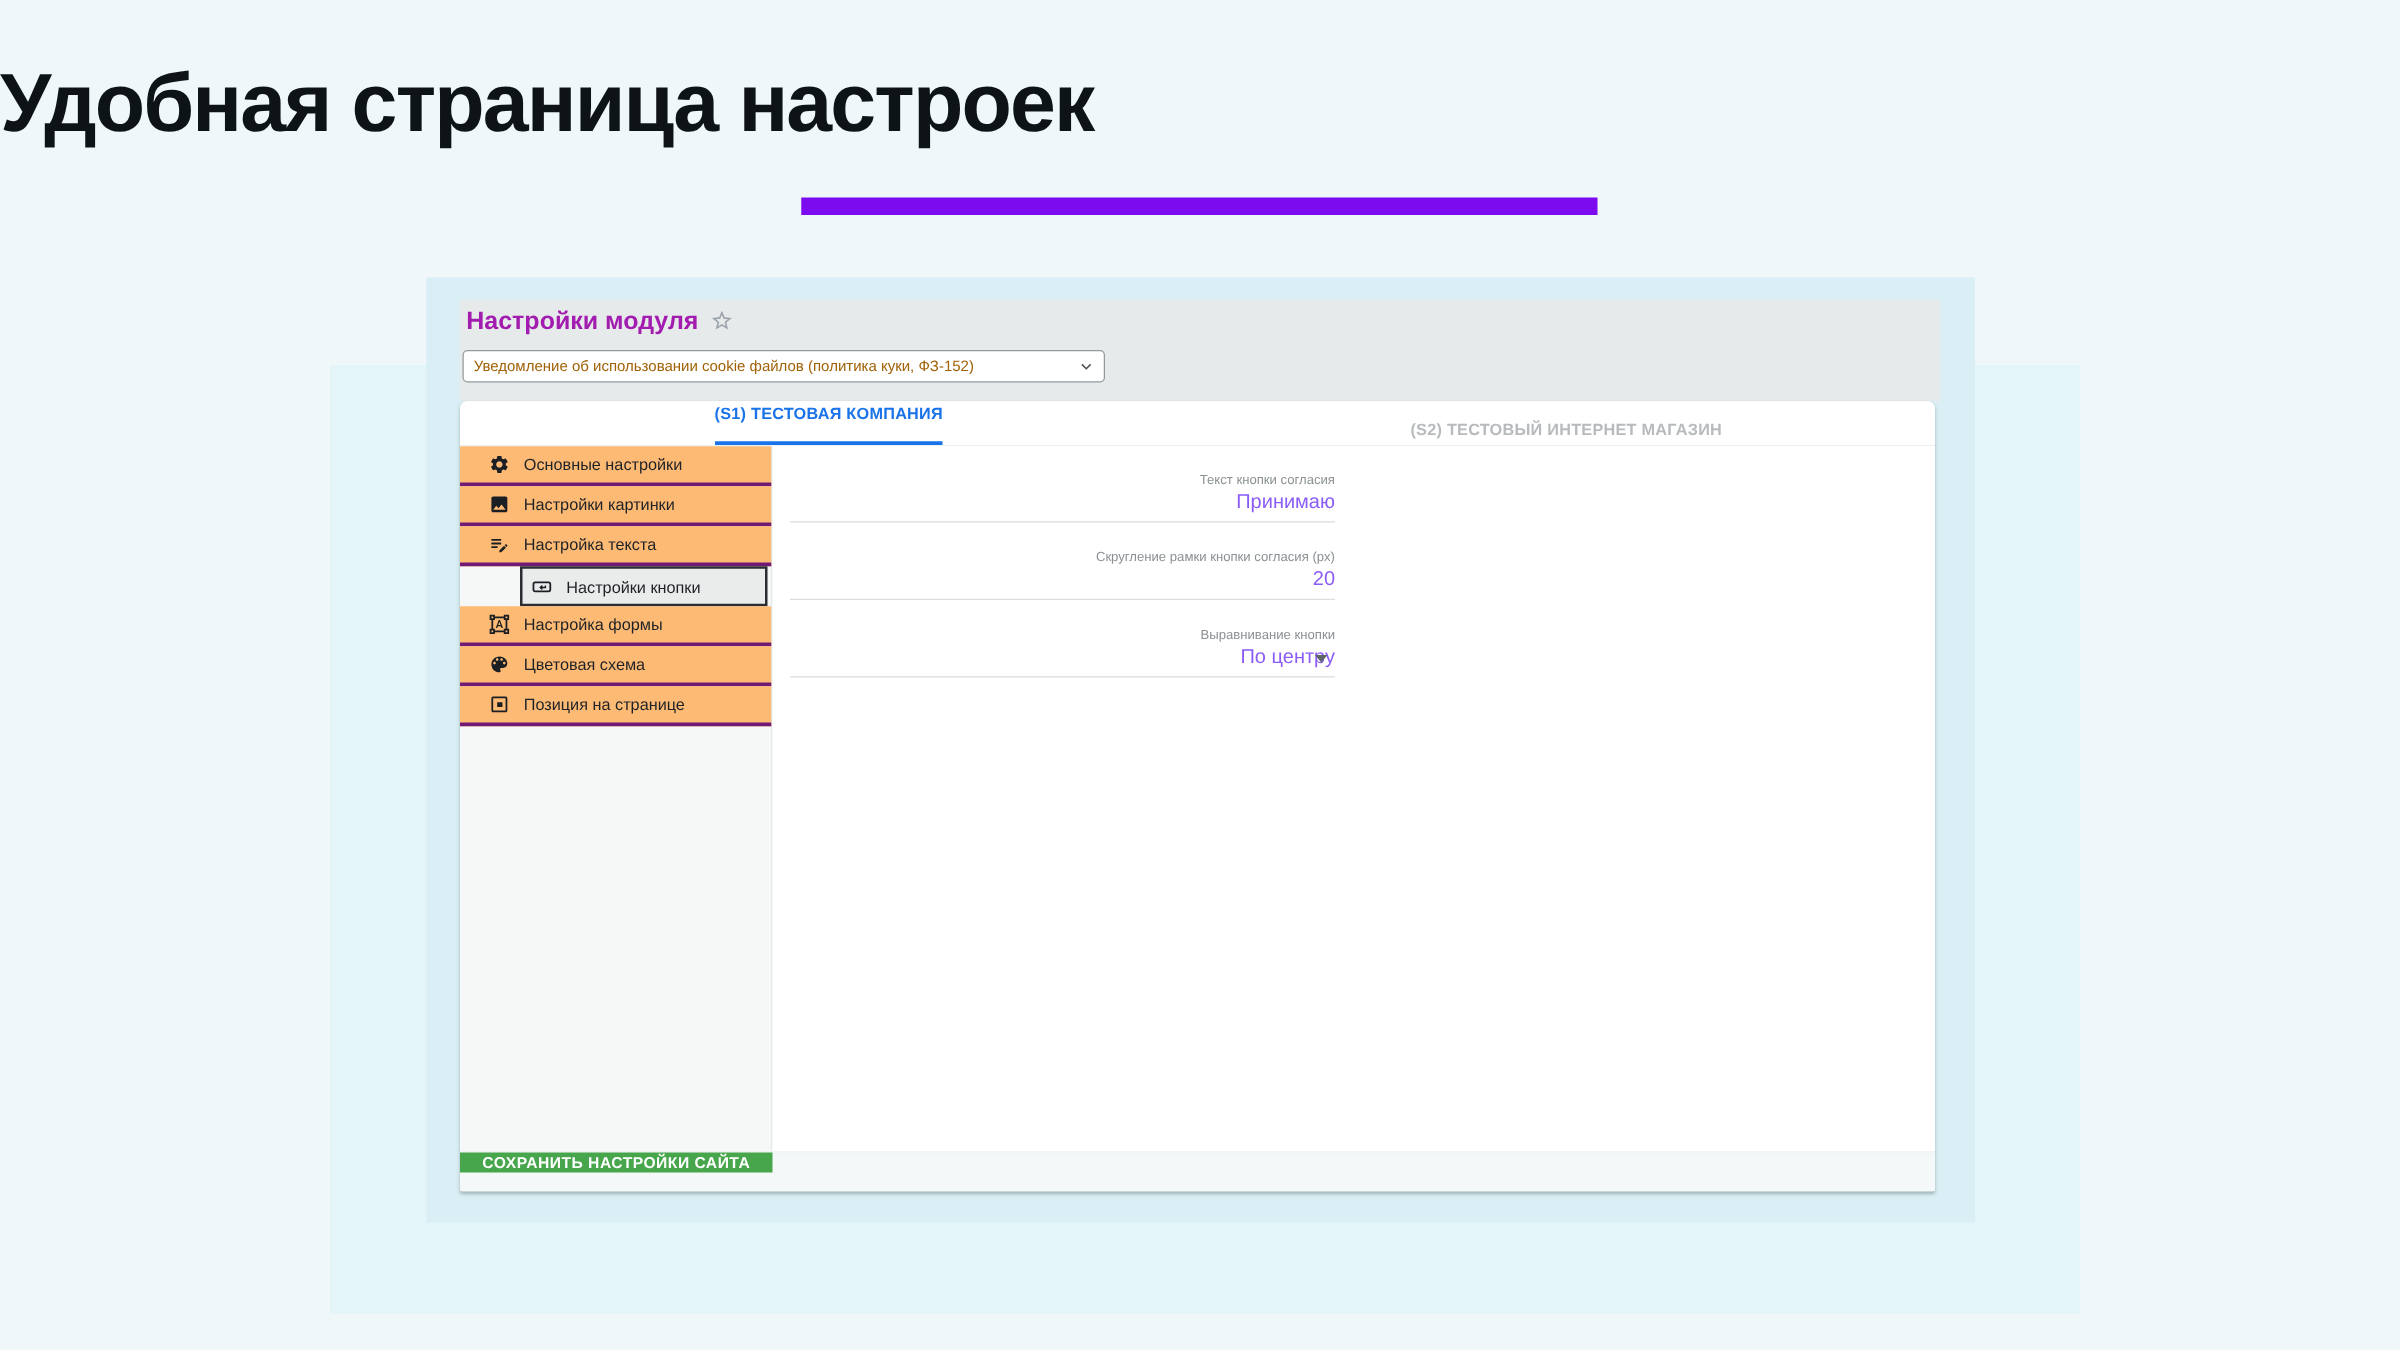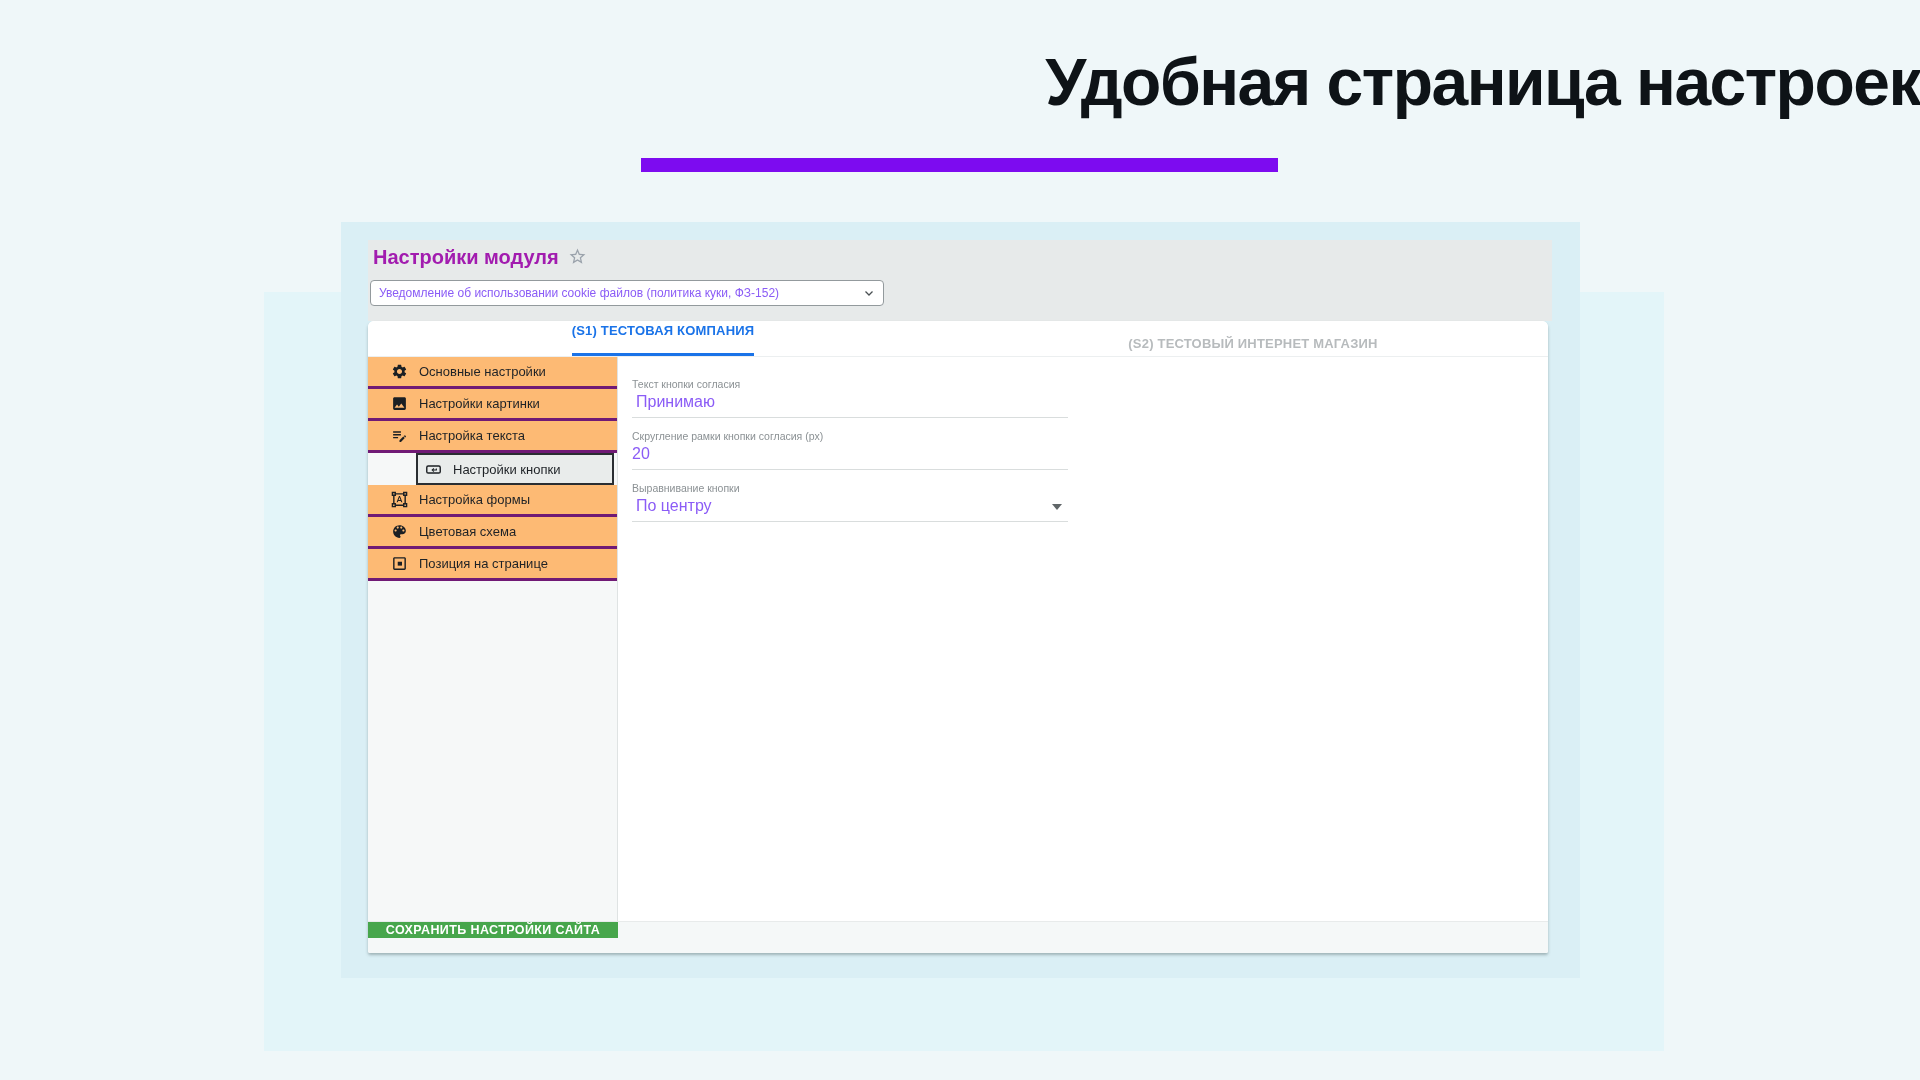--- a/index.html
+++ b/index.html
@@ -4,21 +4,21 @@
 <style>
   * { margin:0; padding:0; box-sizing:border-box; }
   html,body { width:1920px; height:1080px; }
   .page {
     position:relative; width:1920px; height:1080px;
     background:#eff7f9; overflow:hidden;
     font-family:"Liberation Sans", sans-serif;
   }
   .page-title {
     position:absolute; top:44px; left:0; width:100%;
-    text-align:right; font-size:66px; font-weight:bold;
+    text-align:left; font-size:66px; font-weight:bold;
     color:#0e1317; letter-spacing:-1.5px;
   }
   .title-underline {
     position:absolute; left:641px; top:158px; width:637px; height:14px;
     background:#7d0bf0;
   }
   .bg-rect {
     position:absolute; left:264px; top:292px; width:1400px; height:759px;
     background:#e3f5f9;
   }
@@ -34,21 +34,21 @@
     position:absolute; left:5px; top:6px;
     font-size:20px; font-weight:bold; color:#a21caf;
   }
   .star { position:absolute; left:200px; top:7px; width:19px; height:19px; color:#9aa2ab; cursor:pointer; }
   .star svg { width:19px; height:19px; display:block; }
   .module-select {
     position:absolute; left:2px; top:40px; width:514px; height:26px;
     background:#ffffff; border:1px solid #939a9d; border-radius:4px;
     display:flex; align-items:center; padding:0 8px; cursor:pointer;
   }
-  .module-select .sel-text { font-size:12px; color:#8b5cf6; white-space:nowrap; overflow:hidden; flex:1; }
+  .module-select .sel-text { font-size:12px; color:#a16207; white-space:nowrap; overflow:hidden; flex:1; }
   .module-select .chev { width:12px; height:12px; color:#4a5053; flex:0 0 auto; margin-left:6px; }
   .module-select .chev svg { width:12px; height:12px; display:block; }
 
   .panel-white {
     position:absolute; left:27px; top:99px; width:1180px; height:632px;
     background:#ffffff; border-radius:6px 6px 2px 2px;
     box-shadow:0 2px 3px rgba(50,70,70,0.35);
   }
   .tabbar { height:36px; display:flex; border-bottom:1px solid #eceff0; border-radius:6px 6px 0 0; background:#fff; }
   .tab { flex:1; display:flex; align-items:flex-end; justify-content:center; cursor:pointer; }
@@ -65,21 +65,21 @@
   }
   .menu-item .mi-icon { width:17px; height:17px; color:#1b1f23; flex:0 0 auto; }
   .menu-item .mi-icon svg { width:17px; height:17px; display:block; }
   .menu-item .mi-label { font-size:13px; color:#1e2226; }
   .menu-item.selected {
     background:#e9eceb; border:2px solid #2a2e32; margin-right:3px; padding-left:7px;margin-left:48px;
   }
   .content { flex:1; background:#ffffff; padding:21px 0 0 14px; }
   .field {
     width:436px; border-bottom:1px solid #d9dddd; padding-bottom:6px;
-    margin-bottom:12px; position:relative; cursor:text;
+    margin-bottom:22px; position:relative; cursor:text;text-align:right;
   }
   .f-label { font-size:10.5px; color:#8b9194; }
   .f-value { font-size:16px; color:#8b5cf6; margin-top:3px; }
   .f-value.indent { padding-left:4px; }
   .field.select-field { cursor:pointer; }
   .dd-arrow {
     position:absolute; right:6px; bottom:11px; width:0; height:0;
     border-left:5px solid transparent; border-right:5px solid transparent;
     border-top:6px solid #606668;
   }

